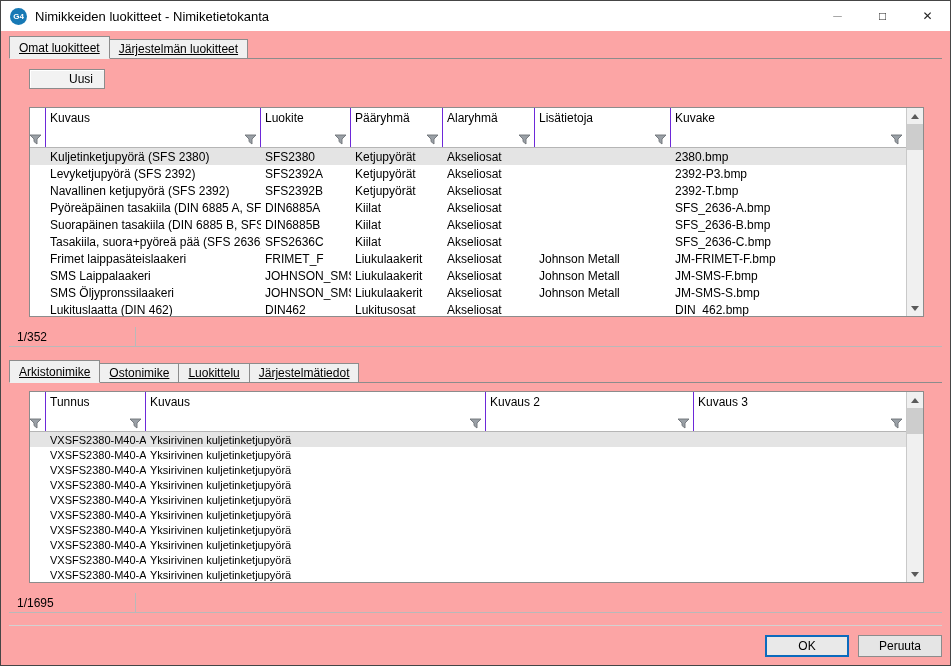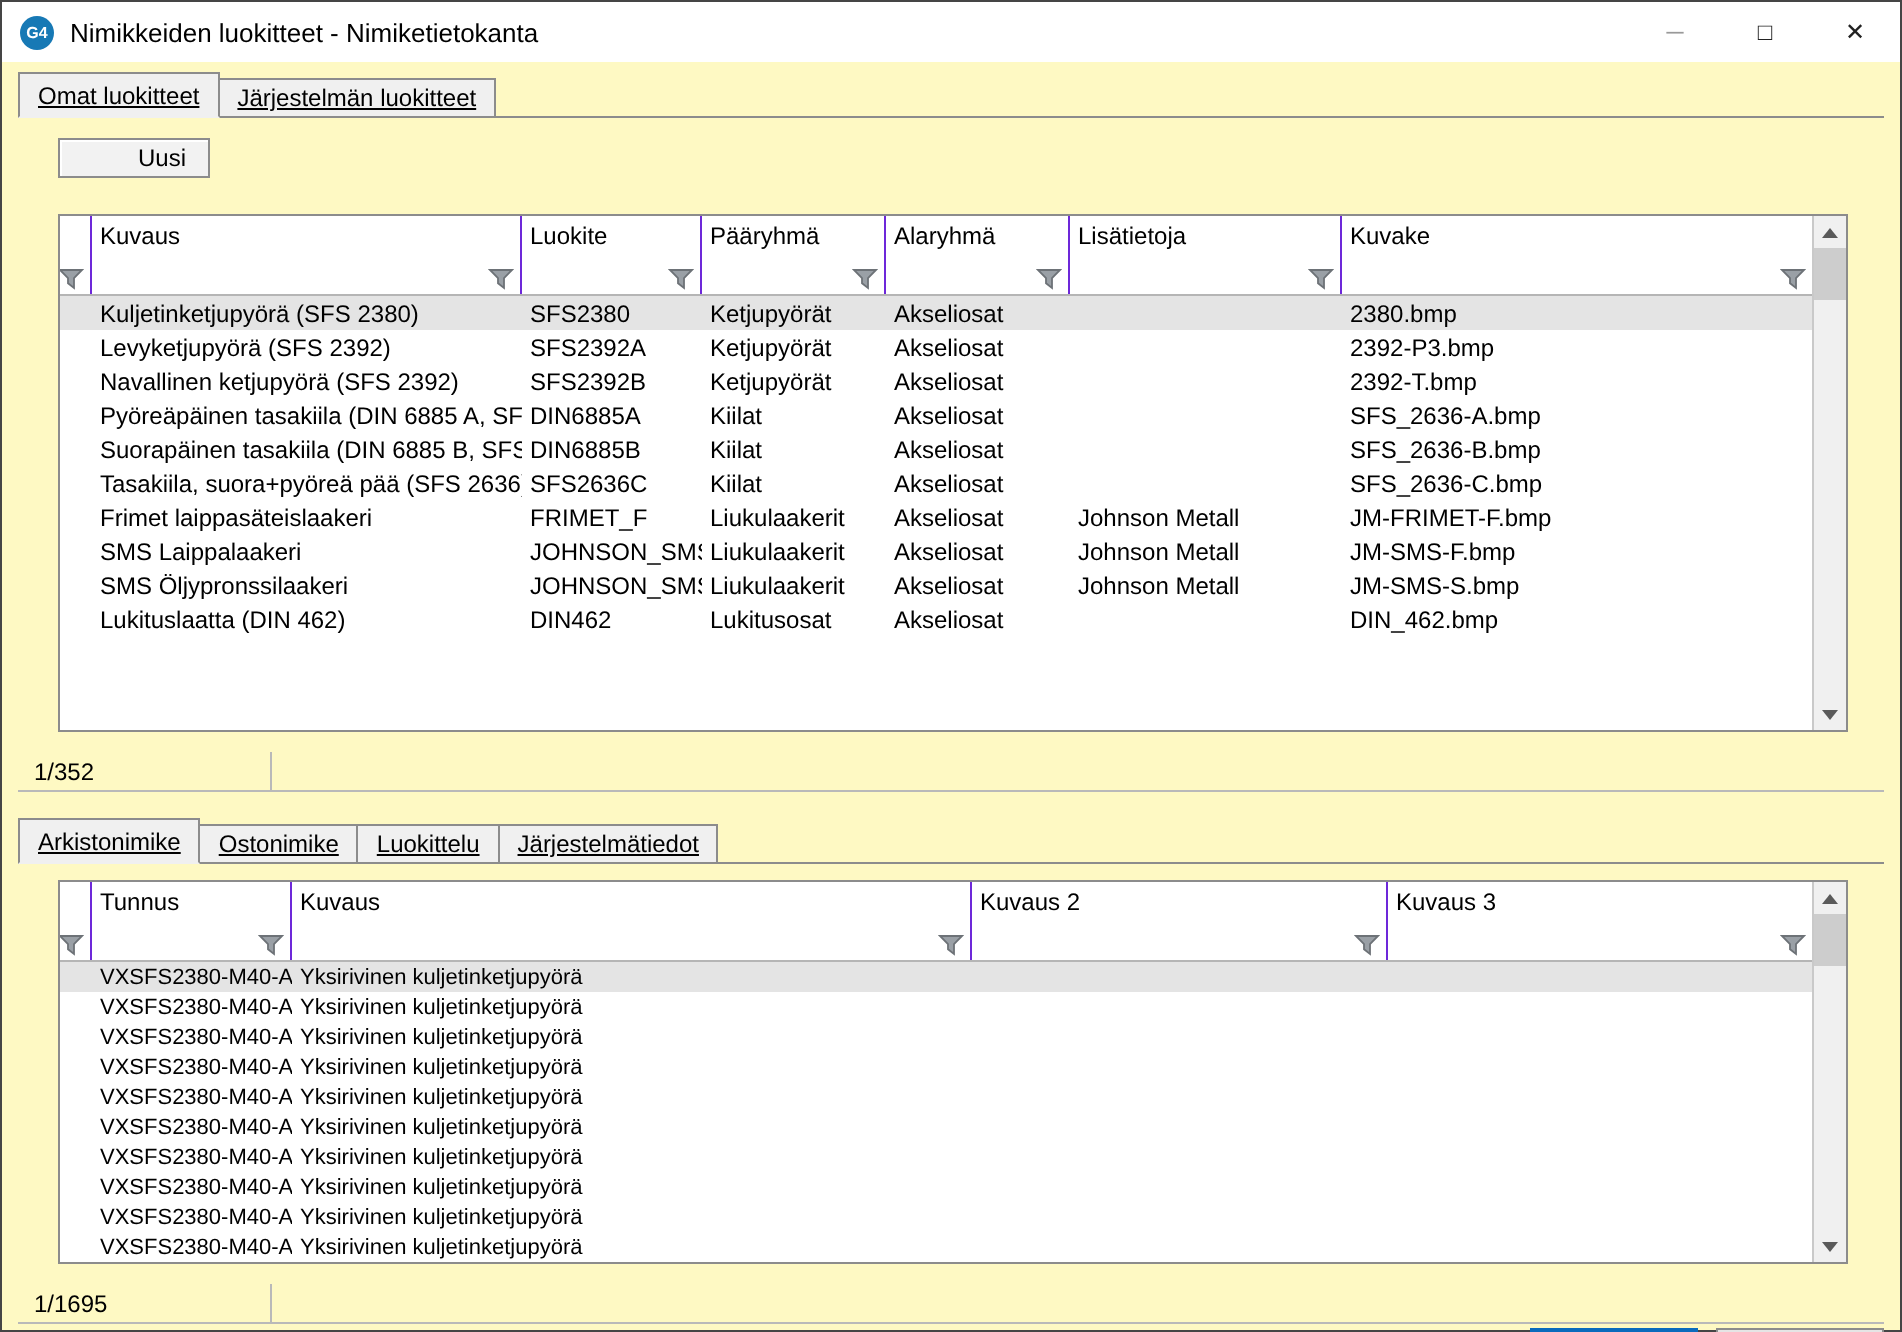--- a/index.html
+++ b/index.html
@@ -6,21 +6,21 @@
   html, body { background: #ffffff; }
   body {
     width: 951px; height: 666px;
     font-family: "Liberation Sans", sans-serif;
     color: #000;
     overflow: hidden;
   }
   .window {
     width: 951px; height: 666px;
     border: 1px solid #454545;
-    background: #fef9c3;
+    background: #fca5a5;
     display: flex; flex-direction: column;
   }
   
   .titlebar {
     height: 30px; background: #ffffff;
     display: flex; align-items: center;
     padding-left: 9px; flex: 0 0 auto;
   }
   .app-icon {
     width: 17px; height: 17px; border-radius: 50%;
@@ -77,21 +77,21 @@
     border-right: 1px solid #6d28d9;
     display: flex; flex-direction: column; justify-content: space-between;
     padding: 3px 3px 2px 4px; flex: 0 0 auto; overflow: hidden;
   }
   .hcell:last-child { border-right: none; }
   .hcell.flex1 { flex: 1 1 0; min-width: 0; }
   .hcell.ind { justify-content: flex-end; padding-left: 1px; }
   .hlabel { font-size: 12px; white-space: nowrap; overflow: hidden; }
   .hfilter { align-self: flex-end; line-height: 0; }
   .grid-body { overflow: hidden; }
-  #grid1 .grid-body { height: 217px; }
+  #grid1 .grid-body { height: 168px; }
   #grid2 .grid-body { height: 150px; }
   .grid-row { display: flex; height: 17px; align-items: center; background: #fff; }
   #grid2 .grid-row { height: 15px; }
   .grid-row.selected { background: #e4e4e4; }
   .cell {
     font-size: 12px; white-space: nowrap; overflow: hidden;
     padding: 0 4px; flex: 0 0 auto;
   }
   #grid2 .cell { font-size: 11px; }
   .cell.flex1 { flex: 1 1 0; min-width: 0; }

